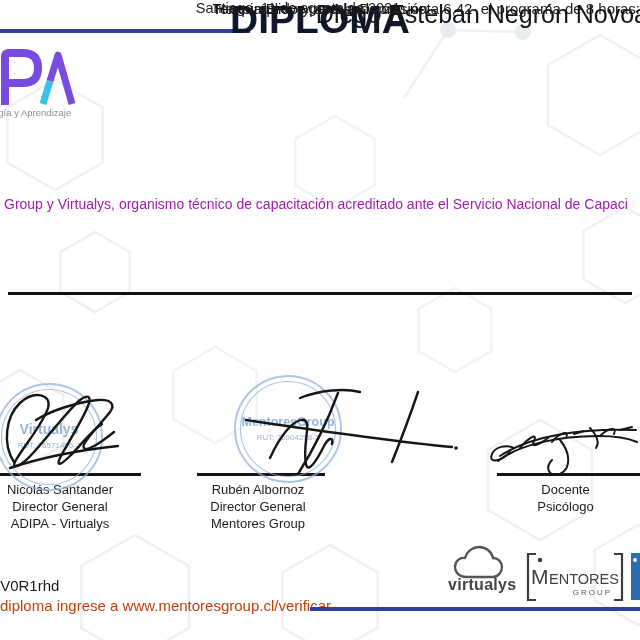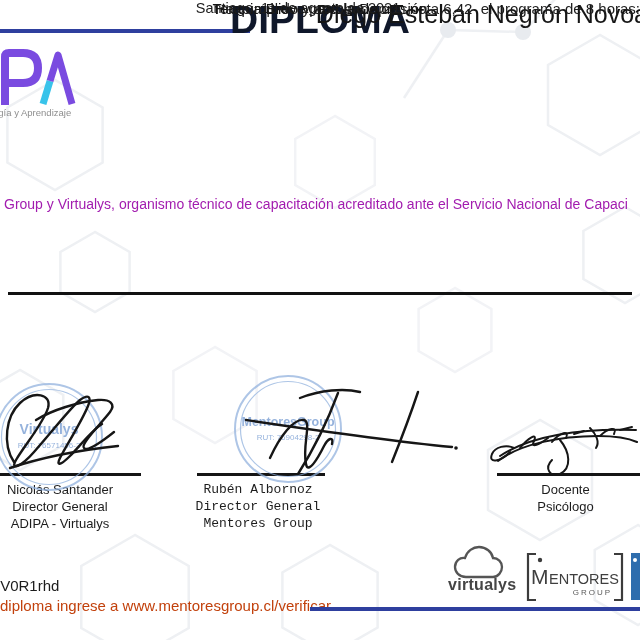--- a/index.html
+++ b/index.html
@@ -71,21 +71,21 @@
 
     <div class="abs sigline" style="left:0;width:141px;"></div>
     <div class="abs sigline" style="left:197px;width:128px;"></div>
     <div class="abs sigline" style="left:497px;width:143px;"></div>
 
     <div class="abs sigtext" style="left:-10px;width:140px;">
       <div>Nicolás Santander</div>
       <div>Director General</div>
       <div>ADIPA - Virtualys</div>
     </div>
-    <div class="abs sigtext" style="left:192px;width:132px;font-family:Liberation Mono, monospace;">
+    <div class="abs sigtext" style="left:192px;width:132px;">
       <div>Rubén Albornoz</div>
       <div>Director General</div>
       <div>Mentores Group</div>
     </div>
     <div class="abs sigtext" style="left:498px;width:135px;">
       <div>Docente</div>
       <div>Psicólogo</div>
     </div>
 
     <div class="abs date">Santiago, 11 de agosto de 2021</div>

